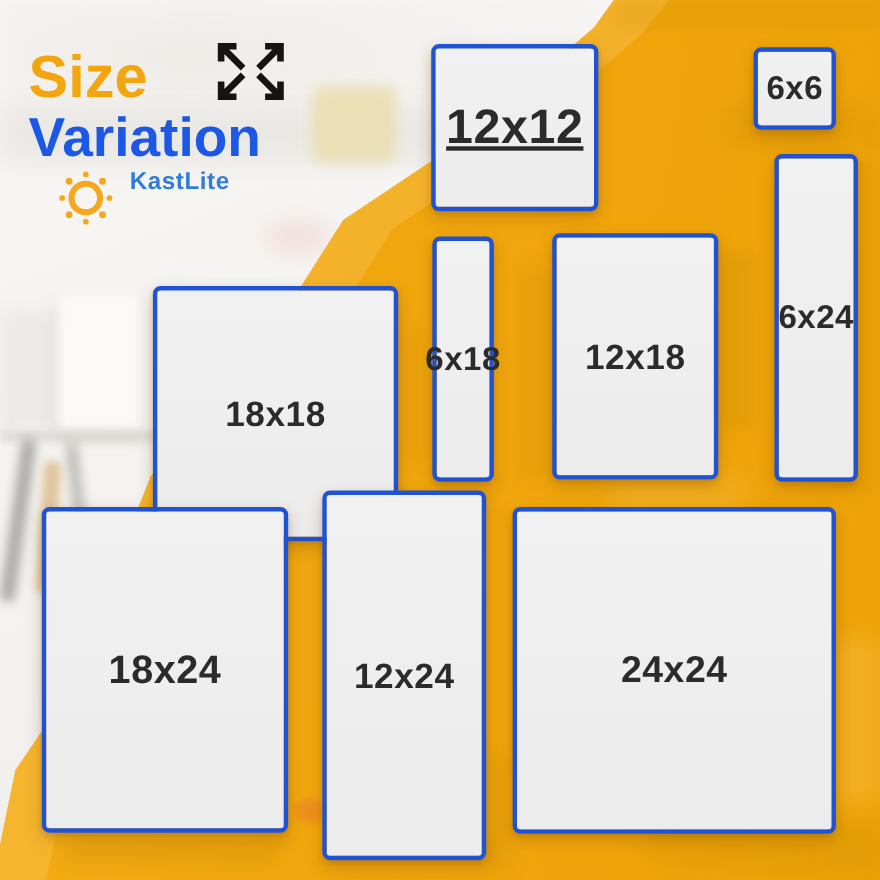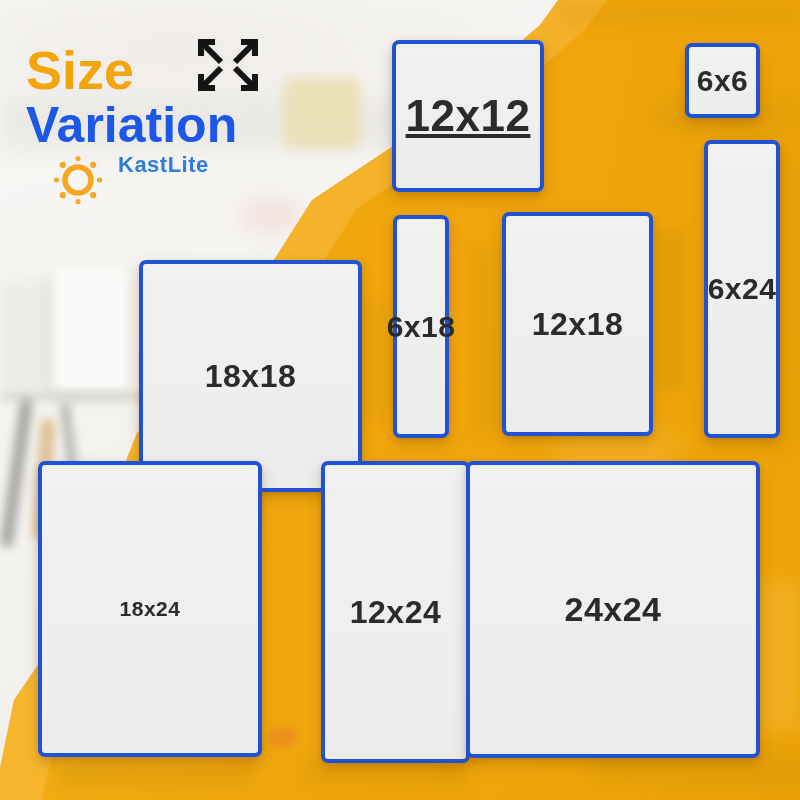--- a/index.html
+++ b/index.html
@@ -149,23 +149,23 @@
       <div class="panel" style="left: 139px; top: 214px; width: 223px; height: 232px; margin-top: 46px;">
         <span style="font-size: 32px;">18x18</span>
       </div>
       <div class="panel" style="left: 393px; top: 215px; width: 56px; height: 223px;">
         <span style="font-size: 30px;">6x18</span>
       </div>
       <div class="panel" style="left: 502px; top: 212px; width: 151px; height: 224px;">
         <span style="font-size: 32px;">12x18</span>
       </div>
       <div class="panel" style="left: 38px; top: 461px; width: 224px; height: 296px;">
-        <span style="font-size: 21px;">18x24</span>
+        <span style="font-size: 36px;">18x24</span>
       </div>
-      <div class="panel" style="left: 293px; top: 461px; width: 149px; height: 302px; margin-left: 28px;">
+      <div class="panel" style="left: 293px; top: 446px; width: 149px; height: 336px;">
         <span style="font-size: 32px;">12x24</span>
       </div>
       <div class="panel" style="left: 466px; top: 461px; width: 294px; height: 297px;">
         <span style="font-size: 34px;">24x24</span>
       </div>
     </div>
 
 </div>
 
 </body></html>

